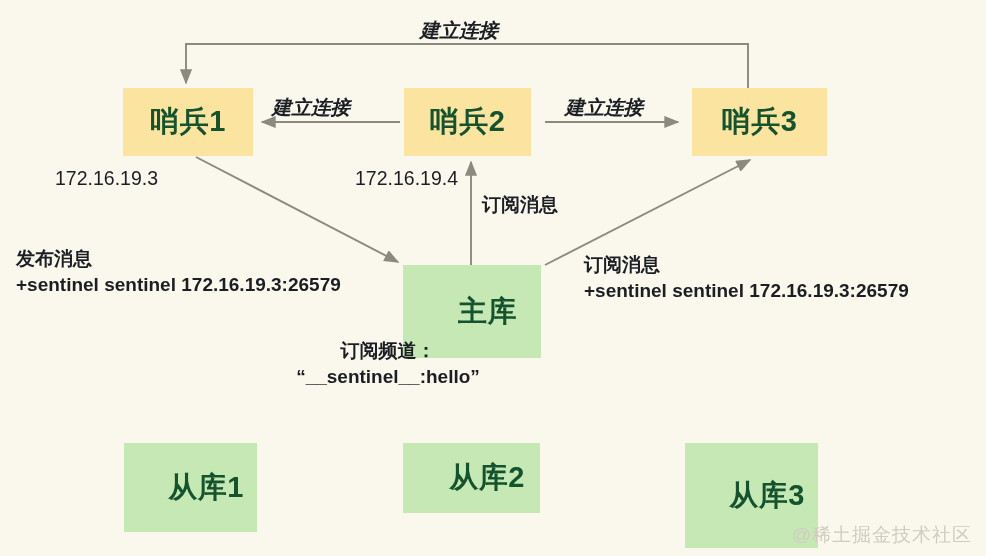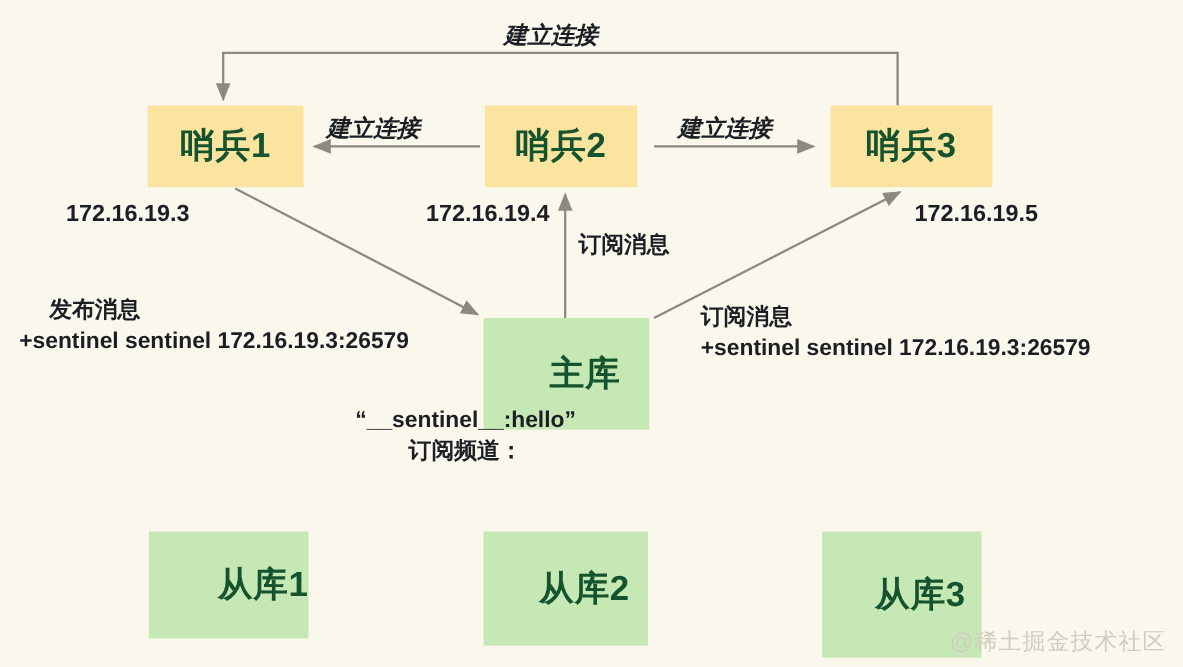--- a/index.html
+++ b/index.html
@@ -53,21 +53,21 @@
     line-height: 26px;
     white-space: pre;
   }
   .label.edge-label {
     font-weight: 700;
     font-size: 19.5px;
     font-style: italic;
   }
   .label.ip {
     font-size: 19.5px;
-    font-weight: 700;
+    font-weight: 400;
   }
   .label.msg {
     font-size: 19px;
     font-weight: 700;
   }
   .label.center {
     text-align: center;
   }
   .watermark {
     position: absolute;
@@ -125,56 +125,55 @@
   </div>
 
   <div class="node sentinel" style="left:680px; top:88px; width:135px; height:68px;margin-left:12px;">
     <span>哨兵3</span>
   </div>
 
   <div class="node db" style="left:403px; top:265px; width:138px; height:93px;">
     <span>主库</span>
   </div>
 
-  <div class="node db" style="left:124px; top:443px; width:133px; height:89px;justify-content:flex-end;">
+  <div class="node db" style="left:124px; top:443px; width:133px; height:89px;">
     <span>从库1</span>
   </div>
 
-  <div class="node db" style="left:403px; top:443px; width:137px; height:95px;">
+  <div class="node db" style="left:403px; top:443px; width:137px; height:70px;">
     <span>从库2</span>
   </div>
 
   <div class="node db" style="left:685px; top:443px; width:133px; height:105px;">
     <span>从库3</span>
   </div>
 
   <div class="label edge-label" style="left:420px; top:17px;">建立连接</div>
 
   <div class="label edge-label" style="left:272px; top:94px;">建立连接</div>
 
   <div class="label edge-label" style="left:565px; top:94px;">建立连接</div>
 
   <div class="label msg" style="left:482px; top:192px;">订阅消息</div>
 
   <div class="label ip" style="left:55px; top:165px;">172.16.19.3</div>
 
   <div class="label ip" style="left:355px; top:165px;text-align:right;">172.16.19.4</div>
 
-  <div class="label ip" style="left:762px; top:165px;">172.16.19.5</div>
 
   <div style="position:absolute; left:16px; top:246px;">
-    <div class="label msg" style="position:static;margin-left:25px;">发布消息</div>
+    <div class="label msg" style="position:static;">发布消息</div>
     <div class="label msg" style="position:static;">+sentinel sentinel 172.16.19.3:26579</div>
   </div>
 
   <div style="position:absolute; left:584px; top:252px;">
     <div class="label msg" style="position:static;">订阅消息</div>
     <div class="label msg" style="position:static;">+sentinel sentinel 172.16.19.3:26579</div>
   </div>
 
   <div style="position:absolute; left:272px; top:338px; width:232px; text-align:center;">
+    <div class="label msg center" style="position:static;">订阅频道：</div>
     <div class="label msg center" style="position:static;">“__sentinel__:hello”</div>
-    <div class="label msg center" style="position:static;">订阅频道：</div>
   </div>
 
   <div class="watermark">@稀土掘金技术社区</div>
 
 </div>
 
 </body></html>

